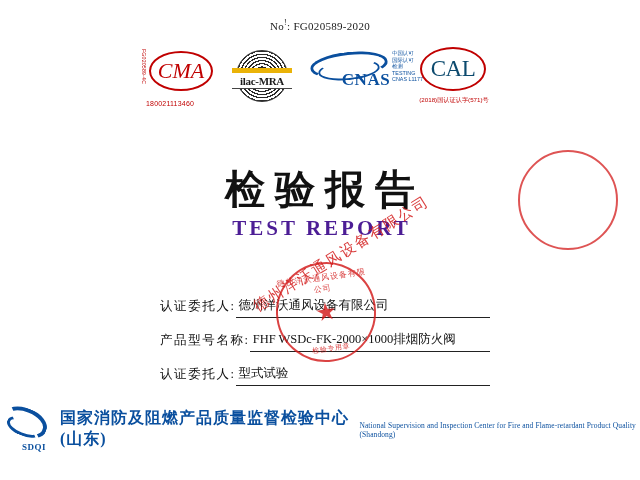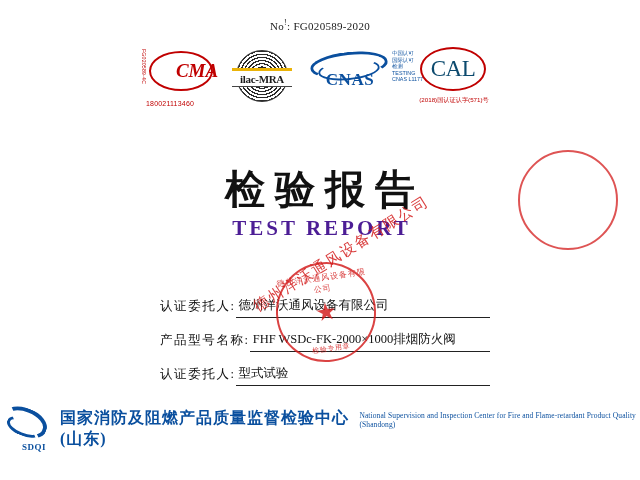--- a/index.html
+++ b/index.html
@@ -80,31 +80,31 @@
     left: 9px;
     top: 4px;
     width: 64px;
     height: 40px;
     border: 2.2px solid #c00000;
     border-radius: 50%;
     box-sizing: border-box;
   }
   .cma-text {
     position: absolute;
-    left: 25px;
+    left: 9px;
     top: 4px;
     width: 64px;
     height: 40px;
     display: flex;
     align-items: center;
     justify-content: center;
     font-family: "Liberation Serif", serif;
-    font-weight: bold;
+    font-weight: normal;
     font-style: italic;
-    font-size: 19px;
+    font-size: 22px;
     color: #c00000;
     letter-spacing: 0px;
   }
   .cma-num {
     position: absolute;
     left: 6px;
     bottom: 0px;
     font-size: 7px;
     color: #c00000;
     letter-spacing: 0.2px;
@@ -129,21 +129,21 @@
     box-sizing: border-box;
     overflow: hidden;
   }
   .ilac-band {
     position: absolute;
     left: 0px;
     top: 20px;
     width: 60px;
     height: 15px;
     background: #ffffff;
-    border-top: 3px solid #eab308;
+    border-top: 5px solid #eab308;
     border-bottom: 1px solid #444;
     display: flex;
     align-items: center;
     justify-content: center;
     font-family: "Liberation Serif", serif;
     font-weight: bold;
     font-size: 11px;
     color: #1b1b1b;
     letter-spacing: -0.3px;
   }
@@ -174,21 +174,21 @@
     width: 62px;
     height: 20px;
     border: 2.5px solid #0a4f9e;
     border-radius: 50%;
     border-top-color: transparent;
     transform: rotate(-6deg);
     box-sizing: border-box;
   }
   .cnas-text {
     position: absolute;
-    left: 0;
+    left: 16px;
     top: 20px;
     width: 84px;
     text-align: center;
     font-family: "Liberation Serif", serif;
     font-weight: bold;
     font-size: 17px;
     color: #0a4f9e;
     letter-spacing: 0.5px;
   }
   .cnas-side {
@@ -443,21 +443,21 @@
     font-weight: bold;
     font-size: 16px;
     color: #0a4f9e;
     letter-spacing: 1px;
   }
   .footer-en {
     font-family: "Liberation Serif", serif;
     font-size: 7.5px;
     color: #0a4f9e;
     letter-spacing: 0.1px;
-    margin-top: 3px;
+    margin-top: 13px;
   }
 </style>
 </head>
 <body>
 
 <div class="page">
 
   <div class="report-no">
     <span>No</span><span class="sup">!</span><span>: FG020589-2020</span>
   </div>

